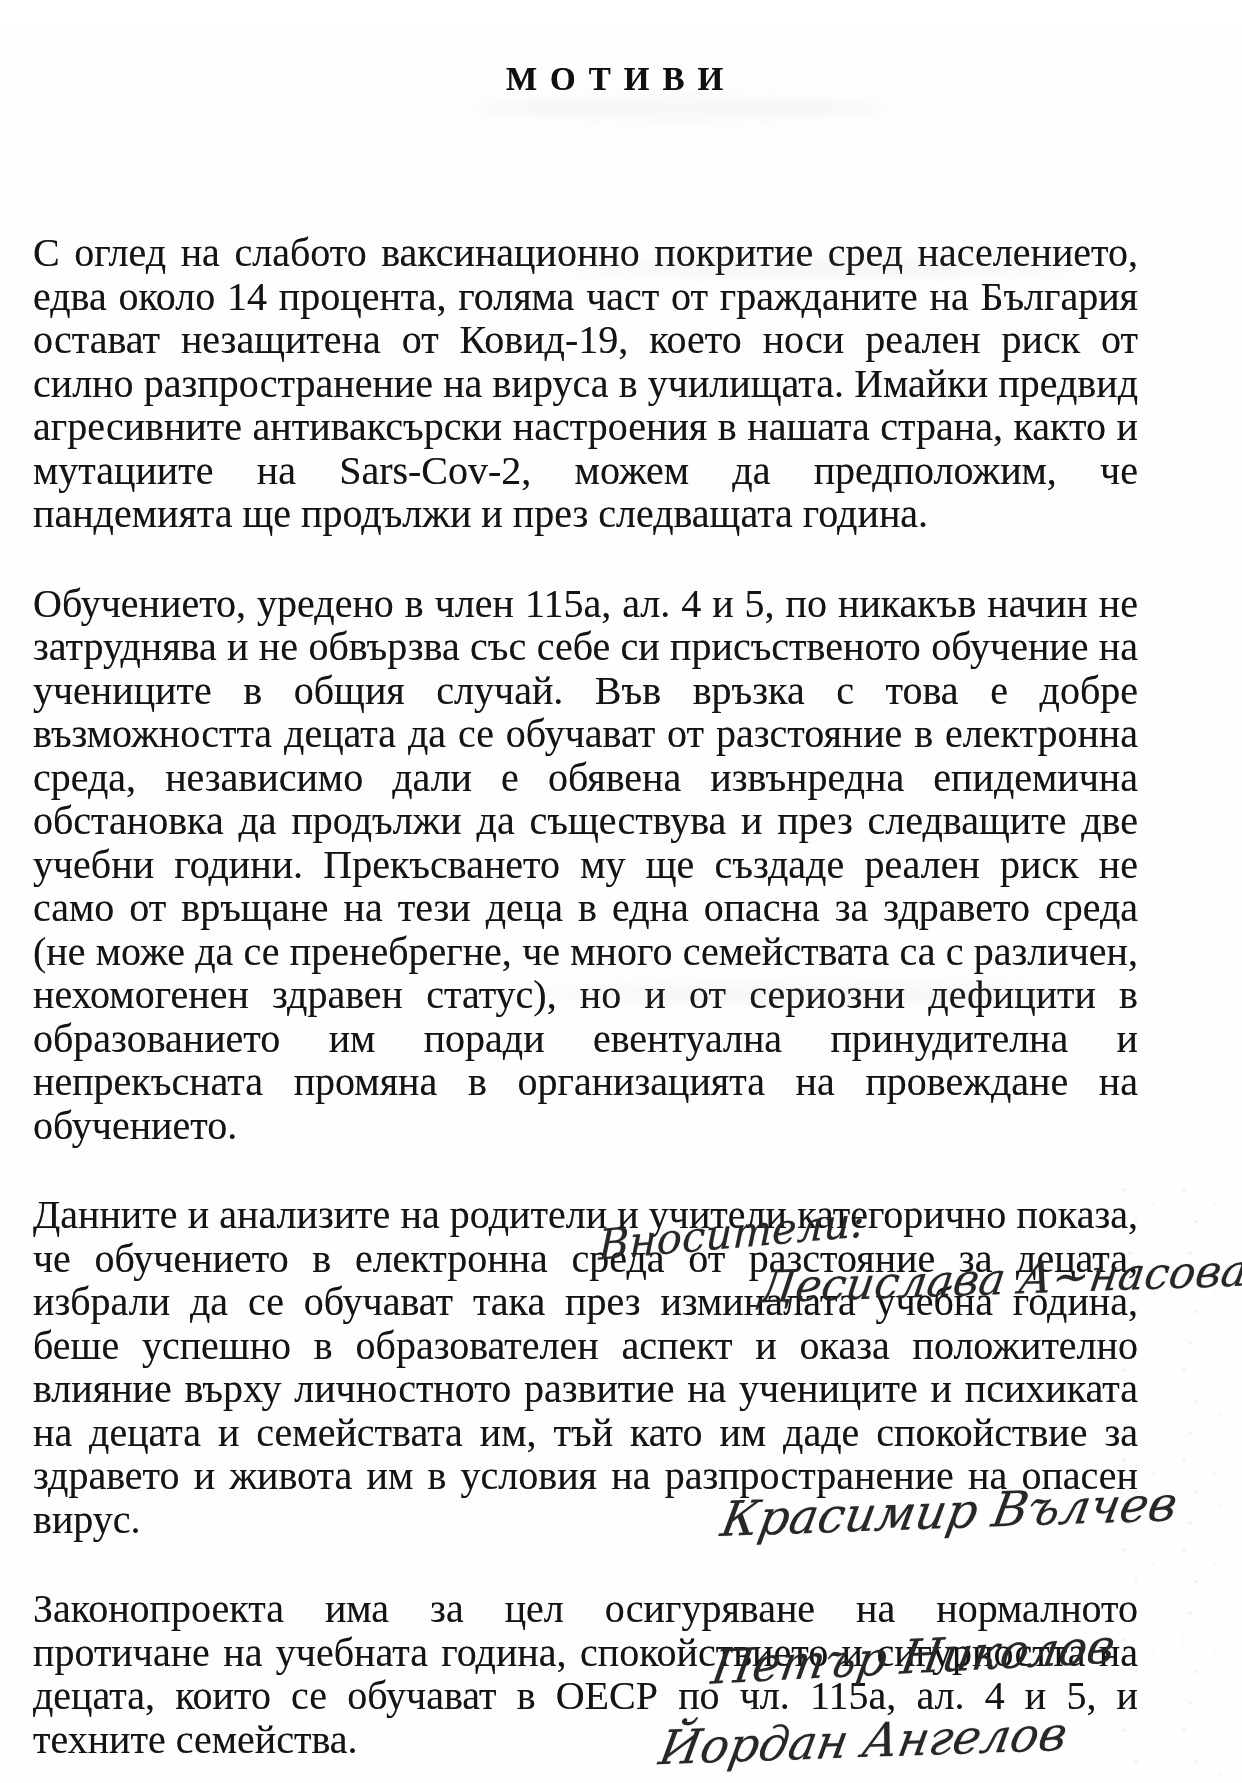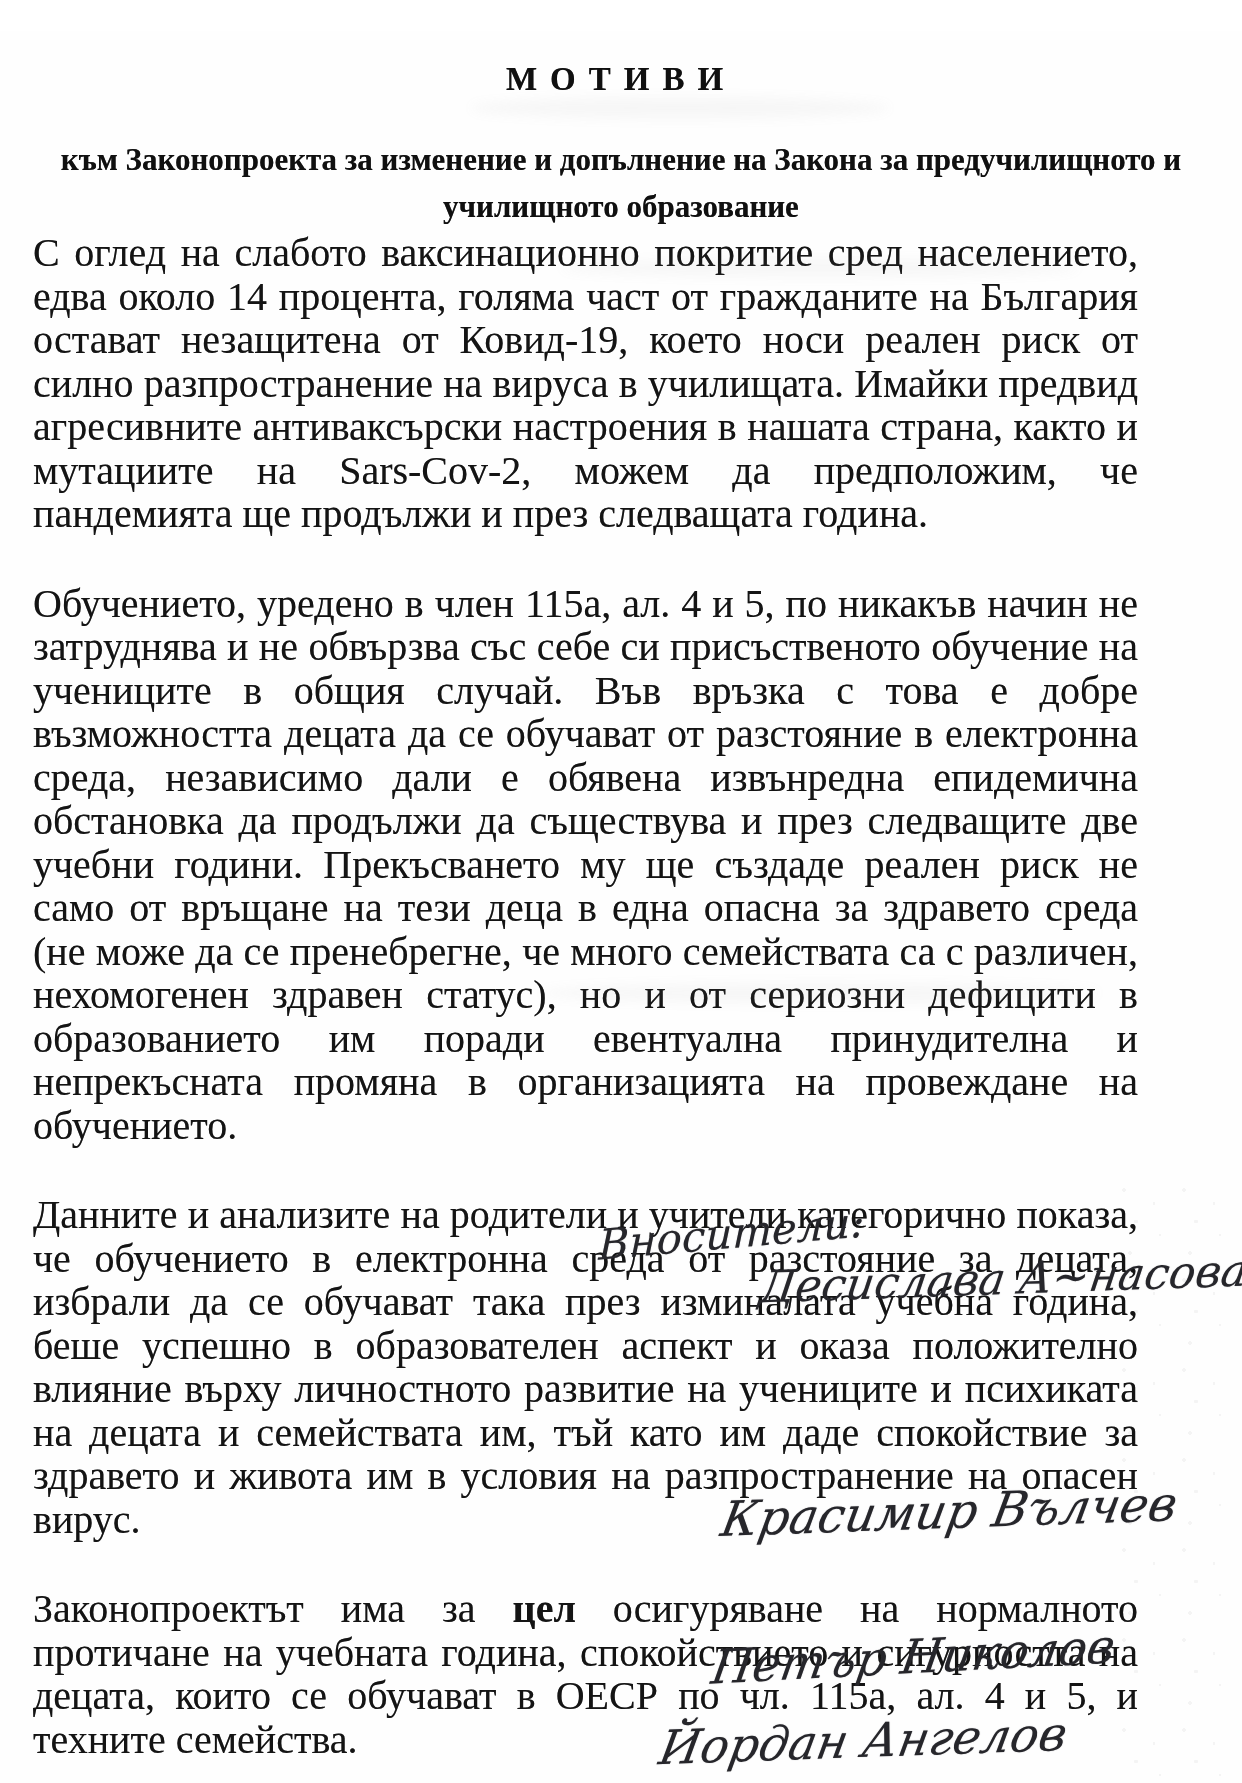--- a/index.html
+++ b/index.html
@@ -38,21 +38,21 @@
     left:33px; right:104px;
     top:200px;
   }
   .doc-body p{
     margin:0 0 46px 0;
     font-size:40px;
     line-height:43.5px;
     text-align:justify;
     text-shadow:0 0 .5px rgba(0,0,0,.45);
   }
-  .doc-body p b{font-weight:bold;}
+  .doc-body p b{font-weight:normal;}
   
   .ink{
     position:absolute;
     font-family:"DejaVu Serif", serif;
     font-style:italic;
     color:#26262b;
     white-space:nowrap;
     text-shadow:0 0 1px rgba(30,30,35,.4);
   }
   .ink-label   {left:598px; top:1178px; font-size:42px; transform:rotate(-5deg) skewX(-6deg);}
@@ -86,27 +86,26 @@
     background-size:60px 90px;
   }
 </style>
 </head>
 <body>
 
 <div class="page">
 
   <h1 class="doc-title">МОТИВИ</h1>
 
-  <h2 class="doc-subtitle">към Законопроекта за изменение и допълнение на Закона за предучилищното и училищното образование</h2>
 
   <div class="doc-body">
     <p>С оглед на слабото ваксинационно покритие сред населението, едва около 14 процента, голяма част от гражданите на България остават незащитена от Ковид-19, което носи реален риск от силно разпространение на вируса в училищата. Имайки предвид агресивните антиваксърски настроения в нашата страна, както и мутациите на Sars-Cov-2, можем да предположим, че пандемията ще продължи и през следващата година.</p>
     <p>Обучението, уредено в член 115а, ал. 4 и 5, по никакъв начин не затруднява и не обвързва със себе си присъственото обучение на учениците в общия случай. Във връзка с това е добре възможността децата да се обучават от разстояние в електронна среда, независимо дали е обявена извънредна епидемична обстановка да продължи да съществува и през следващите две учебни години. Прекъсването му ще създаде реален риск не само от връщане на тези деца в една опасна за здравето среда (не може да се пренебрегне, че много семействата са с различен, нехомогенен здравен статус), но и от сериозни дефицити в образованието им поради евентуална принудителна и непрекъсната промяна в организацията на провеждане на обучението.</p>
     <p>Данните и анализите на родители и учители категорично показа, че обучението в електронна среда от разстояние за децата, избрали да се обучават така през изминалата учебна година, беше успешно в образователен аспект и оказа положително влияние върху личностното развитие на учениците и психиката на децата и семействата им, тъй като им даде спокойствие за здравето и живота им в условия на разпространение на опасен вирус.</p>
-    <p><span>Законопроектът има за </span><b>цел</b><span> осигуряване на нормалното протичане на учебната година, спокойствието и сигурността на децата, които се обучават в ОЕСР по чл. 115а, ал. 4 и 5, и техните семейства.</span></p>
+    <p><span>Законопроекта има за </span><b>цел</b><span> осигуряване на нормалното протичане на учебната година, спокойствието и сигурността на децата, които се обучават в ОЕСР по чл. 115а, ал. 4 и 5, и техните семейства.</span></p>
   </div>
 
   <span class="ink ink-label">Вносители:</span>
 
   <span class="ink ink-name-1">Десислава А~насова</span>
 
   <span class="ink ink-name-2">Красимир Вълчев</span>
 
   <span class="ink ink-name-3">Петър Николов</span>
 

